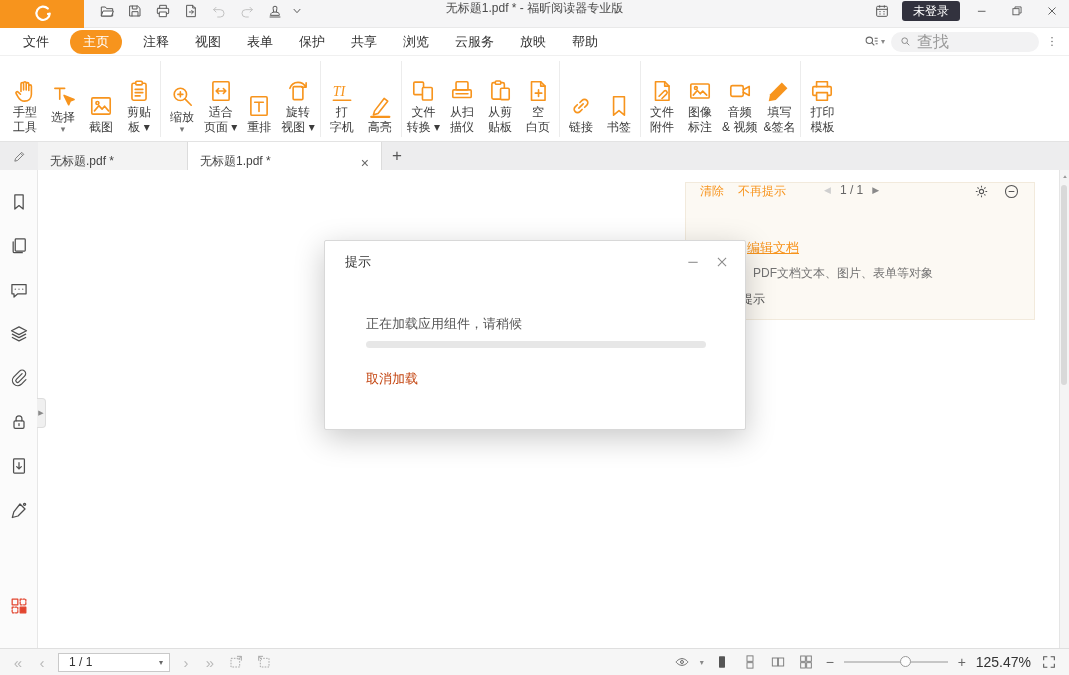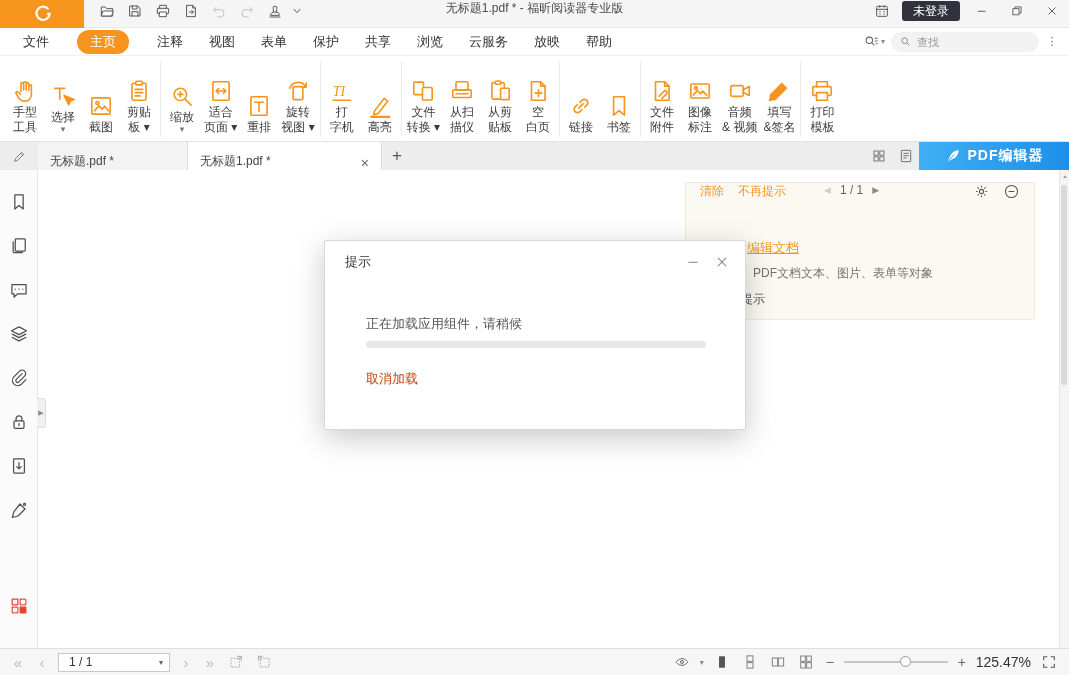--- a/index.html
+++ b/index.html
@@ -19,28 +19,28 @@
 .win-title{position:absolute;left:50%;transform:translateX(-50%);font-size:12px;color:#4a4a4a;white-space:nowrap}
 .tb-right{margin-left:auto;display:flex;align-items:center;gap:8px;padding-right:4px}
 .login-btn{background:#32323E;color:#fff;border-radius:3px;padding:3px 11px;font-size:12px;line-height:14px}
 .winctl{width:27px;height:22px;display:flex;align-items:center;justify-content:center}
 .winctl svg{width:14px;height:14px}
 
 
 .menubar{height:28px;background:#fff;display:flex;align-items:center;padding:0 10px;border-bottom:1px solid #F0F0F0}
 .menus{display:flex;align-items:center}
 .menu-item{padding:4px 13px;font-size:13px;color:#333}
-.menu-item.active{background:#F7941D;color:#fff;border-radius:12px;padding:3px 13px;margin:0 15px}
+.menu-item.active{background:#F7941D;color:#fff;border-radius:12px;padding:3px 13px;margin:0 8px}
 .mb-right{margin-left:auto;display:flex;align-items:center;gap:6px}
 .adv-find{display:flex;align-items:center;gap:2px;color:#777}
 .adv-find svg{width:16px;height:16px}
 .caret-sm{font-size:8px;color:#888}
 .searchbox{width:148px;height:20px;background:#F2F2F3;border-radius:10px;display:flex;align-items:center;padding:0 8px;gap:5px}
 .searchbox svg{width:13px;height:13px;flex:none}
-.searchbox input{border:0;background:transparent;outline:none;font-size:11px;width:104px;color:#333}
+.searchbox input{border:0;background:transparent;outline:none;font-size:16px;width:104px;color:#333}
 .searchbox input::placeholder{color:#9a9a9a}
 .morebtn svg{width:15px;height:15px}
 
 
 .ribbon{height:86px;background:#fff;display:flex;align-items:center;padding:2px 4px;border-bottom:1px solid #E3E3E3}
 .rgroup{display:flex;align-items:flex-end;padding:0 2px;border-right:1px solid #ECECEC;height:76px}
 .rgroup:last-child{border-right:0}
 .rtool{display:flex;flex-direction:column;align-items:center;justify-content:flex-start;min-width:38px;padding:3px 3px;gap:1px}
 .ricon{width:26px;height:26px;flex:none}
 .ricon svg{width:100%;height:100%}
@@ -498,45 +498,20 @@
       </svg>
     </span>
   <div class="tab">
     <span>无标题.pdf *</span>
   </div>
   <div class="tab active">
     <span>无标题1.pdf *</span>
     <span class="close">×</span>
   </div>
   <span class="newtab">+</span>
-  <div class="tabbar-right">
-    <span class="tab-icon">
-        <svg viewBox="0 0 24 24" fill="none" stroke="#666" stroke-width="1.3">
-          <rect x="4.5" y="4.5" width="6.3" height="6.3"></rect>
-          <rect x="13.2" y="4.5" width="6.3" height="6.3"></rect>
-          <rect x="4.5" y="13.2" width="6.3" height="6.3"></rect>
-          <rect x="13.2" y="13.2" width="6.3" height="6.3"></rect>
-        </svg>
-      </span>
-    <span class="tab-icon">
-        <svg viewBox="0 0 24 24" fill="none" stroke="#666" stroke-width="1.4">
-          <rect x="5" y="3.5" width="14" height="17" rx="1"></rect>
-          <path d="M8 8h8M8 11.5h8M8 15h5"></path>
-        </svg>
-      </span>
-    <div class="editor-btn">
-      <span class="icn">
-          <svg viewBox="0 0 24 24">
-            <path d="M20.5 3.5c-7 .5-11.5 4-13.5 10l-3.5 7 7-3.5c6-2 9.5-6.5 10-13.5z" fill="#fff"></path>
-            <path d="M4.5 19.5L14 10" stroke="#2F9BE8" stroke-width="1.2"></path>
-          </svg>
-        </span>
-      <span>PDF编辑器</span>
-    </div>
-  </div>
 </div>
 
 <div class="content">
   <div class="sidebar" id="sidebar-icons">
       <div class="side-btn"><span class="icn">
           <svg viewBox="0 0 24 24" fill="none" stroke="#4f4f4f" stroke-width="1.5" stroke-linecap="round" stroke-linejoin="round">
             <path d="M7 3.5h10v17l-5-4.2-5 4.2z"></path>
           </svg>
         </span></div>
       <div class="side-btn"><span class="icn">

